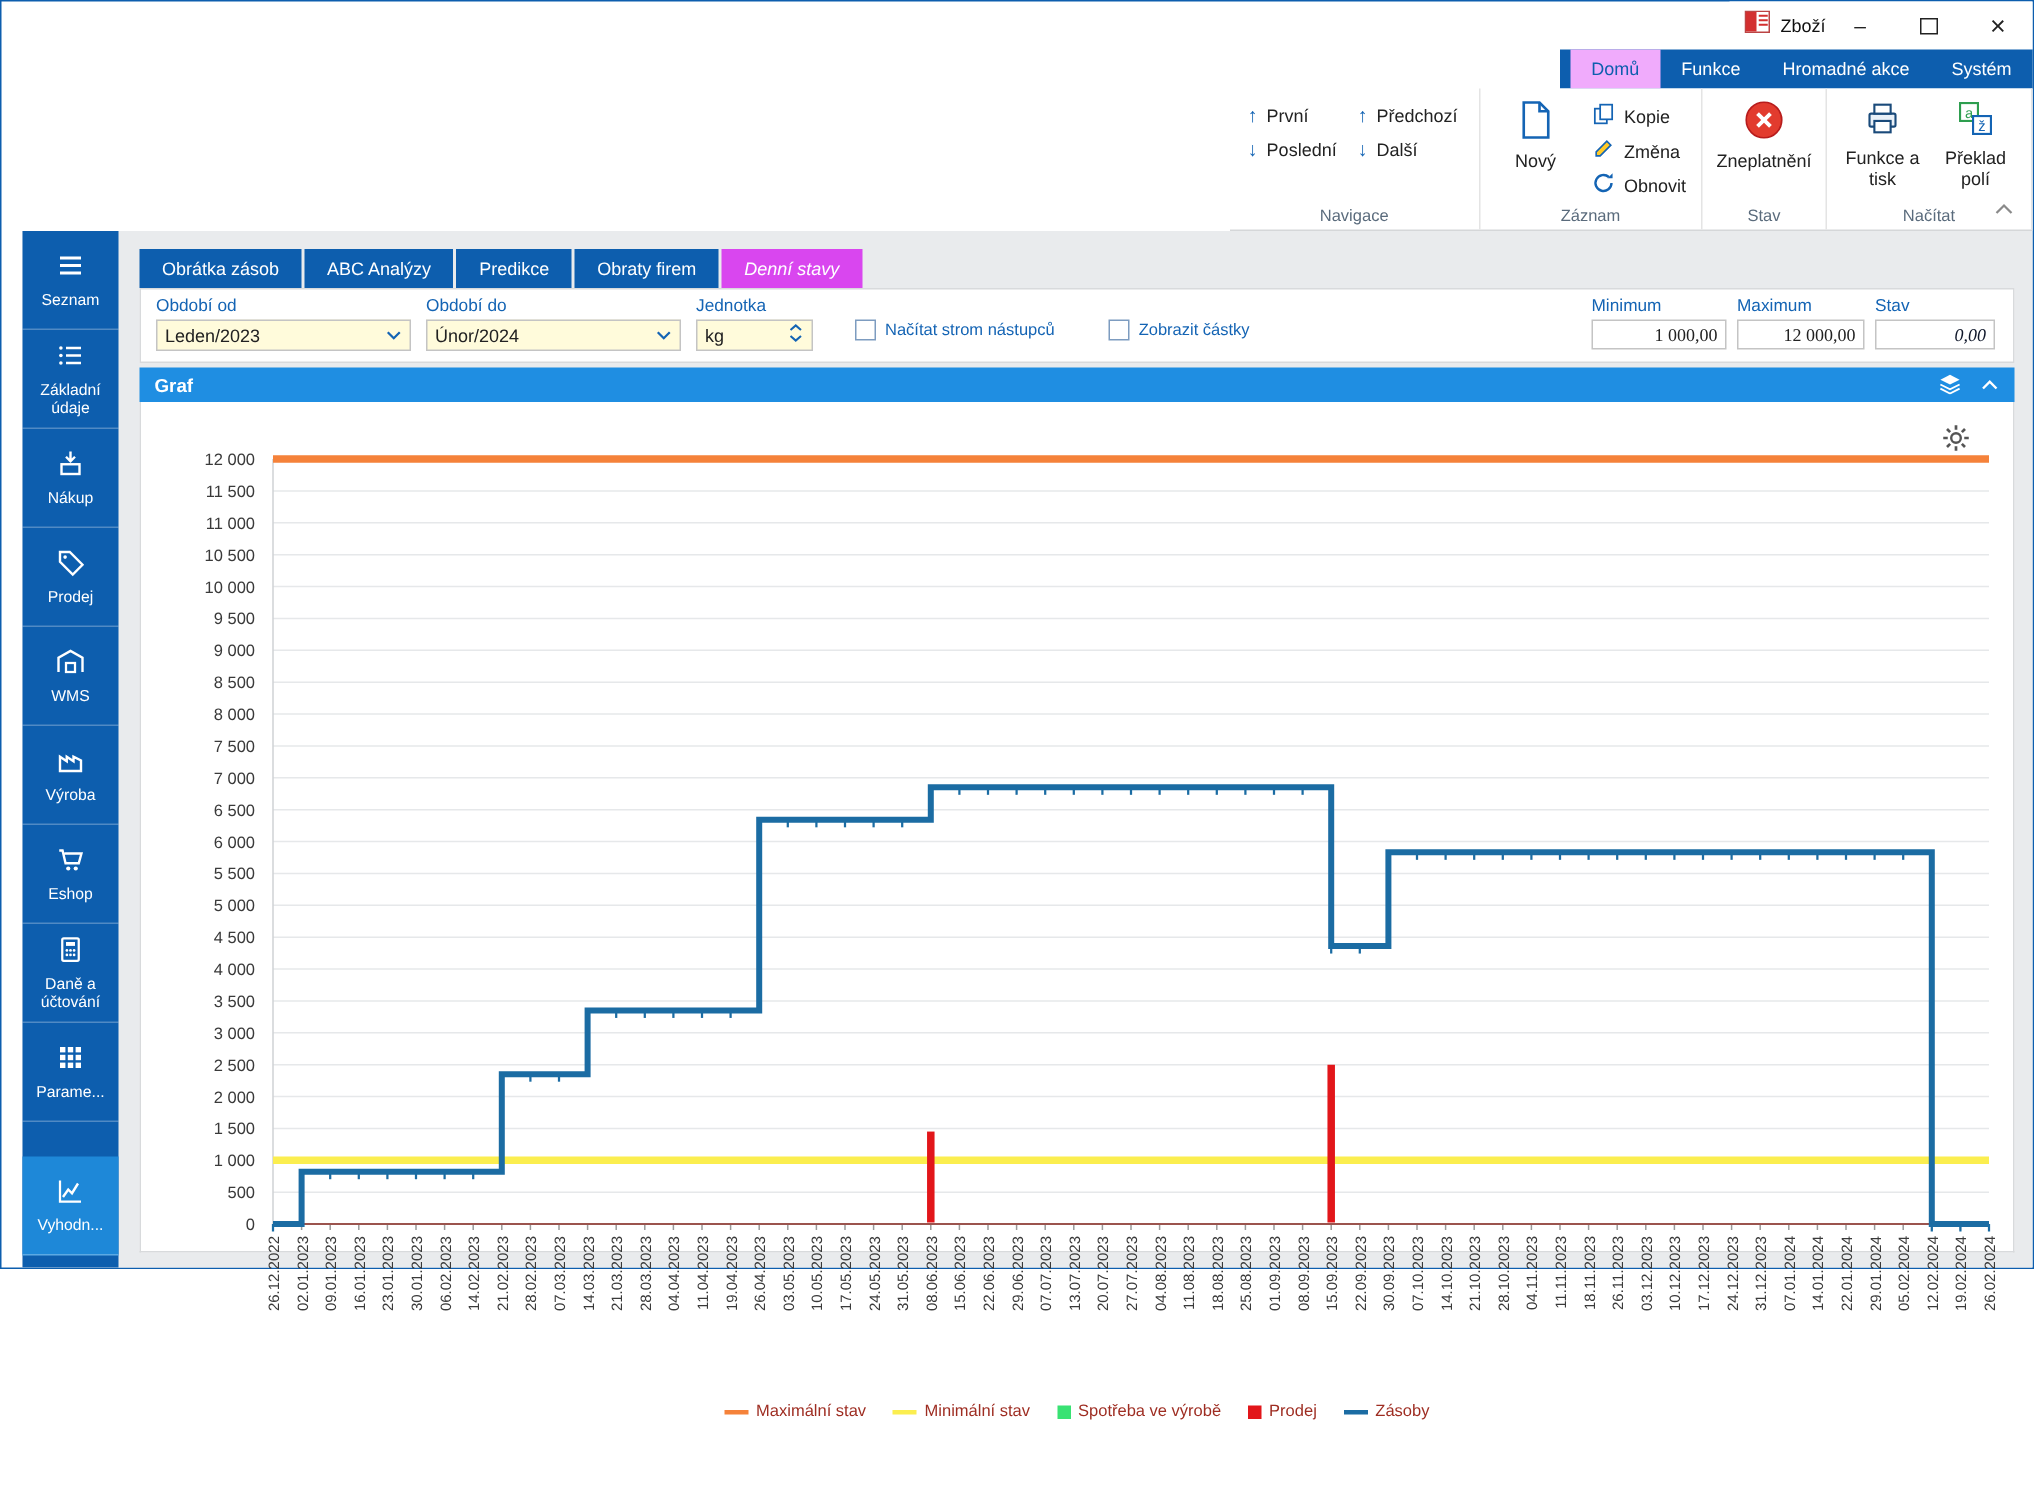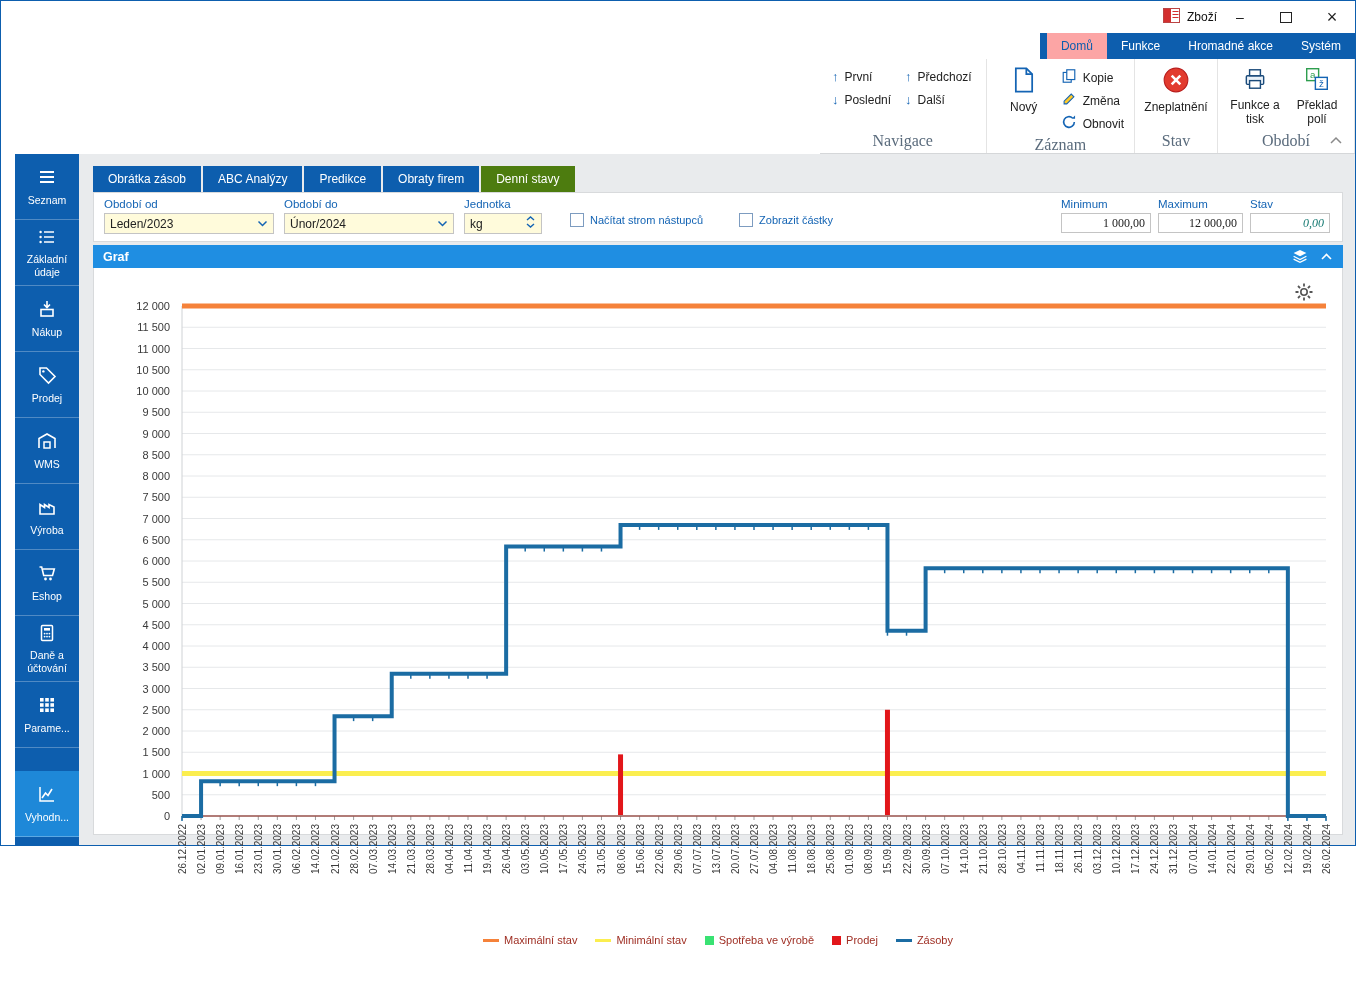--- a/index.html
+++ b/index.html
@@ -12,27 +12,27 @@
   .titlebar .title{font-size:12px;color:#111;margin-left:7px;}
   .win-controls{margin-left:auto;display:flex;height:100%;}
   .win-btn{width:46px;display:flex;align-items:center;justify-content:center;color:#222;cursor:default;}
   .max-box{width:10px;height:9px;border:1px solid #222;display:inline-block;}
   .min-dash{font-size:14px;}
   .close-x{font-size:18px;}
 
   
   .ribbon-tabs{height:26px;background:#0d5eae;display:flex;align-items:stretch;padding-left:7px;flex:0 0 auto;}
   .rtab{color:#fff;font-size:12px;padding:0 14px;display:flex;align-items:center;}
-  .rtab.active{background:#fca5a5;color:#0d5eae;}
+  .rtab.active{background:#f0abfc;color:#0d5eae;}
 
   
   .ribbon-body{background:#fff;border-bottom:1px solid #d5d7d9;display:flex;height:94px;flex:0 0 auto;position:relative;}
   .rgroup{display:flex;flex-direction:column;border-right:1px solid #e4e4e4;padding:2px 6px 0 6px;}
   .rg-content{flex:1;display:flex;align-items:flex-start;}
-  .rg-label{text-align:center;font-size:16px;color:#5a6b7c;padding:2px 4px 3px;font-family:Liberation Serif, serif;}
+  .rg-label{text-align:center;font-size:11px;color:#5a6b7c;padding:2px 4px 3px;}
   .nav-col{display:flex;flex-direction:column;gap:8px;padding:8px 8px 0 6px;}
   .nav-item{display:flex;align-items:center;gap:6px;font-size:12px;color:#222;}
   .arrow{color:#1464b4;font-weight:bold;font-size:13px;}
   .big-btn{width:58px;display:flex;flex-direction:column;align-items:center;gap:3px;font-size:12px;
     color:#222;text-align:center;padding:5px 2px 0;line-height:1.15;}
   .small-col{display:flex;flex-direction:column;gap:2px;padding:6px 4px 0 6px;}
   .small-item{display:flex;align-items:center;gap:6px;font-size:12px;color:#222;height:21px;}
   .ribbon-collapse{position:absolute;right:12px;bottom:4px;}
 
   
@@ -40,35 +40,35 @@
   .sidebar{width:64px;background:#0d5eae;display:flex;flex-direction:column;flex:0 0 auto;}
   .side-item{min-height:59px;display:flex;flex-direction:column;align-items:center;justify-content:center;
     gap:4px;color:#fff;font-size:10.5px;text-align:center;border-bottom:1px solid rgba(255,255,255,.28);
     padding:3px 2px;line-height:1.15;}
   .side-item.active{background:#1e88d8;margin-top:23px;}
   .side-fill{flex:1;background:#0d5eae;}
 
   .content{flex:1;padding:12px 12px 10px 14px;display:flex;flex-direction:column;min-width:0;}
   .tabstrip{display:flex;gap:2px;flex:0 0 auto;}
   .ctab{background:#0d5eae;color:#fff;font-size:12px;padding:6px 15px;}
-  .ctab.active{background:#4d7c0f;}
+  .ctab.active{background:#d946ef;font-style:italic;}
 
   .filter-panel{background:#fff;border:1px solid #d8dadc;display:flex;align-items:flex-start;
     padding:5px 8px 7px 8px;flex:0 0 auto;}
   .f-field{display:flex;flex-direction:column;margin-left:10px;}
   .f-label{color:#1464b4;font-size:11.5px;margin-bottom:3px;white-space:nowrap;}
   .dropdown{background:#fffbdb;border:1px solid #c4c4c4;height:21px;display:flex;align-items:center;
     justify-content:space-between;padding:0 5px;font-size:12px;color:#222;box-sizing:border-box;}
   .f-check{display:flex;align-items:center;gap:6px;color:#1464b4;font-size:11px;
     align-self:flex-end;margin-bottom:7px;white-space:nowrap;}
   .checkbox{width:14px;height:14px;border:1px solid #7d9cc0;background:#fff;box-sizing:border-box;}
   .f-nums{margin-left:auto;display:flex;gap:7px;padding-right:4px;}
   .f-num input{height:20px;border:1px solid #c4c4c4;font-size:12px;text-align:right;
     padding:0 5px;box-sizing:border-box;font-family:Liberation Serif, serif;color:#222;background:#fff;}
-  .f-num input.muted{color:#0f766e;font-style:italic;padding-left:37px;}
+  .f-num input.muted{color:#0f172a;font-style:italic;padding-left:37px;}
 
   .graf-header{margin-top:3px;background:#1f8ee2;color:#fff;height:23px;display:flex;align-items:center;
     padding:0 10px;font-size:12.5px;font-weight:bold;flex:0 0 auto;}
   .graf-icons{margin-left:auto;display:flex;align-items:center;gap:12px;}
 
   .chart-panel{background:#fff;border:1px solid #d8dadc;border-top:none;flex:1;position:relative;
     display:flex;flex-direction:column;align-items:center;padding:8px 4px 4px;min-height:0;}
   .gear{position:absolute;top:14px;right:28px;}
   .legend{display:flex;justify-content:center;gap:18px;font-size:11px;color:#9e2d22;margin-top:4px;}
   .legend-item{display:flex;align-items:center;gap:5px;}
@@ -195,21 +195,21 @@
         <div class="big-btn">
           <span><svg width="26" height="26" viewBox="0 0 24 24">
                 <rect x="2.5" y="2.5" width="11" height="11" fill="#fff" stroke="#2e9e4f" stroke-width="1.3"></rect>
                 <text x="8" y="11.5" font-size="9" fill="#2e9e4f" text-anchor="middle">a</text>
                 <rect x="10.5" y="10.5" width="11" height="11" fill="#fff" stroke="#1464b4" stroke-width="1.3"></rect>
                 <text x="16" y="19.5" font-size="9" fill="#1464b4" text-anchor="middle">ž</text>
               </svg></span>
           <span>Překlad polí</span>
         </div>
       </div>
-      <div class="rg-label">Období</div>
+      <div class="rg-label">Načítat</div>
     </div>
 
     <span class="ribbon-collapse"><svg width="14" height="9" viewBox="0 0 14 9">
           <path d="M2 7l5-5 5 5" fill="none" stroke="#8a8a8a" stroke-width="1.5"></path>
         </svg></span>
   </div>
 
   <div class="main">
 
     <div class="sidebar">

